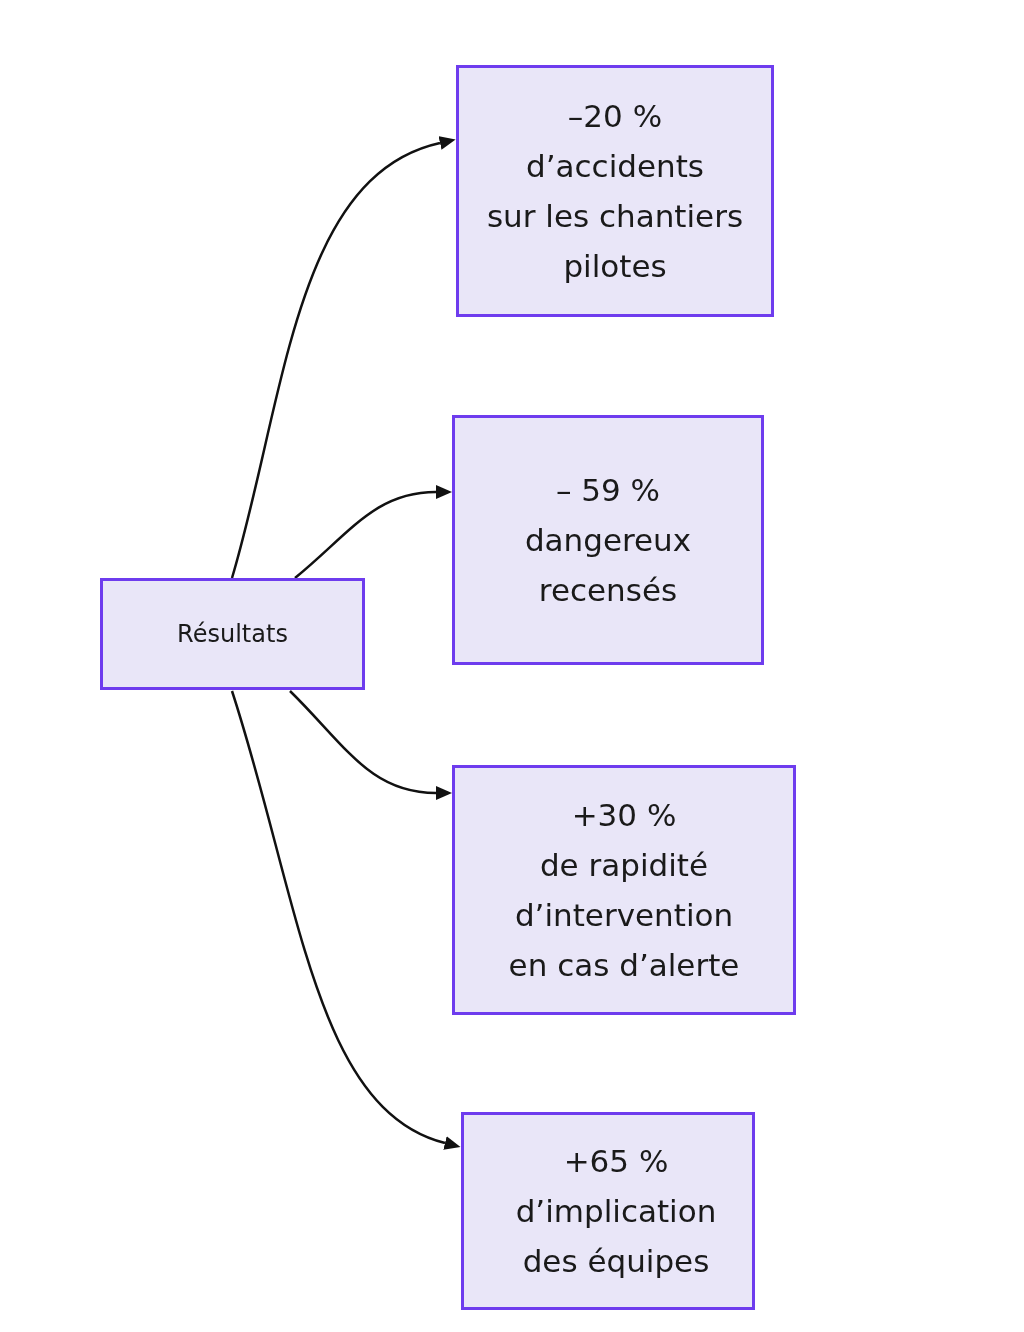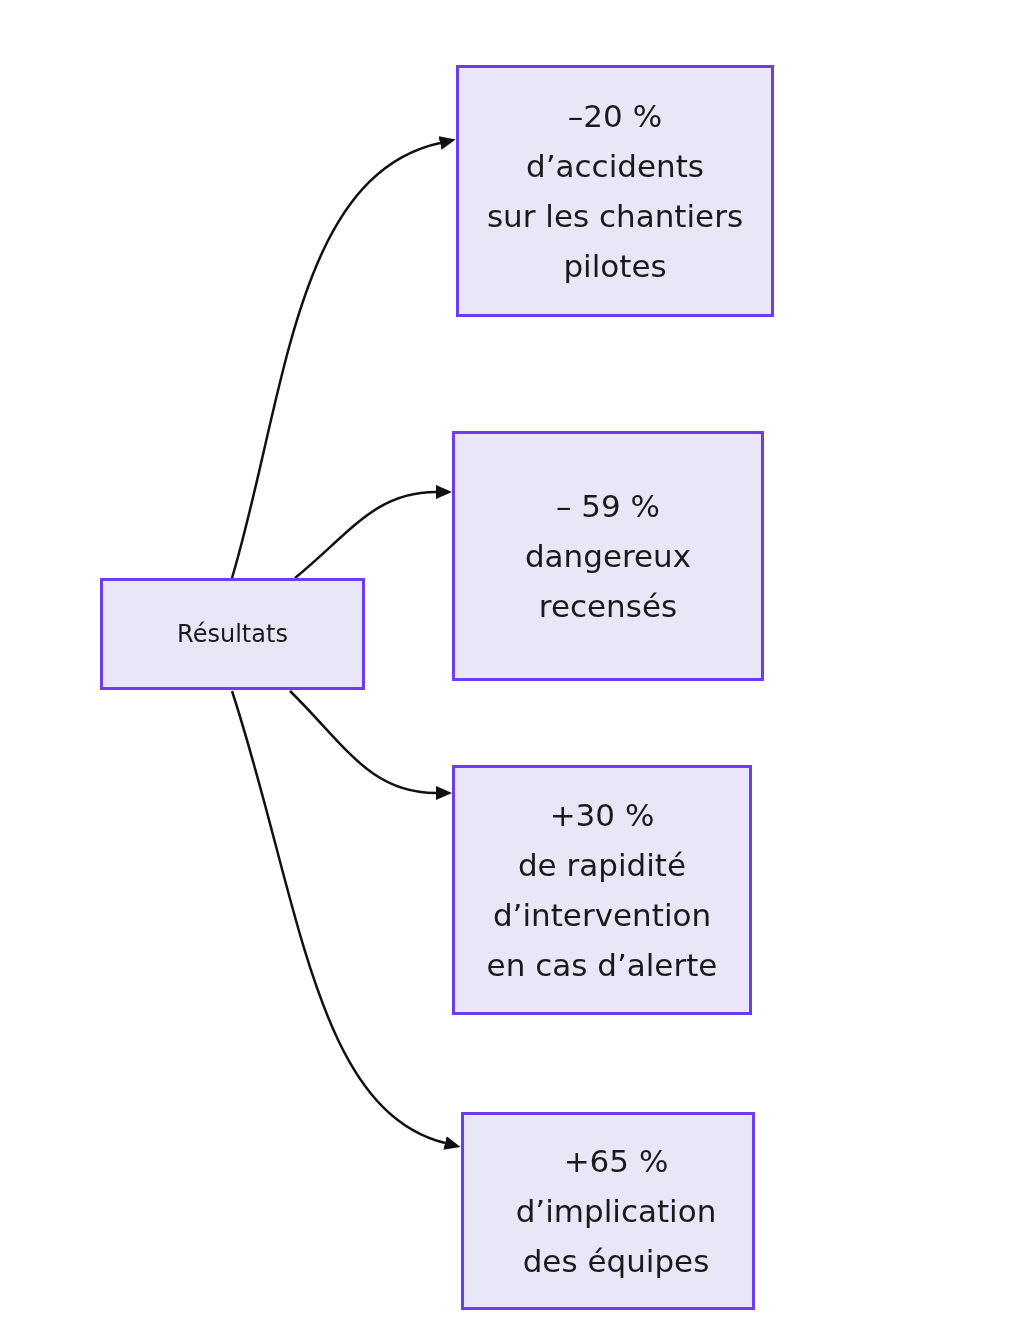--- a/index.html
+++ b/index.html
@@ -40,22 +40,22 @@
     line-height: 50px;
     white-space: nowrap;
   }
   #center-node .line {
     font-size: 24px;
     line-height: 40px;
   }
   
   #center-node { left: 100px; top: 578px; width: 265px; height: 112px; }
   #result-node-0 { left: 456px; top:   65px; width: 318px; height: 252px; }
-  #result-node-1 { left: 452px; top:  415px; width: 312px; height: 250px; margin-top: 16px; }
-  #result-node-2 { left: 452px; top:  765px; width: 300px; height: 250px; }
+  #result-node-1 { left: 452px; top:  415px; width: 312px; height: 250px; }
+  #result-node-2 { left: 452px; top:  765px; width: 344px; height: 250px; }
   #result-node-3 { left: 461px; top: 1112px; width: 294px; height: 198px; padding-left: 16px; }
 </style>
 </head>
 <body>
 
 <div id="canvas" style="--box-fill: #e9e6f8; --box-border: #6e3cee; --text-color: #1a1a1a;">
 
   <svg id="arrow-layer" viewBox="0 0 1024 1332" xmlns="http://www.w3.org/2000/svg">
     <defs>
       <marker id="head" viewBox="0 0 16 14" refX="0" refY="7" markerWidth="16" markerHeight="14" markerUnits="userSpaceOnUse" orient="auto">

